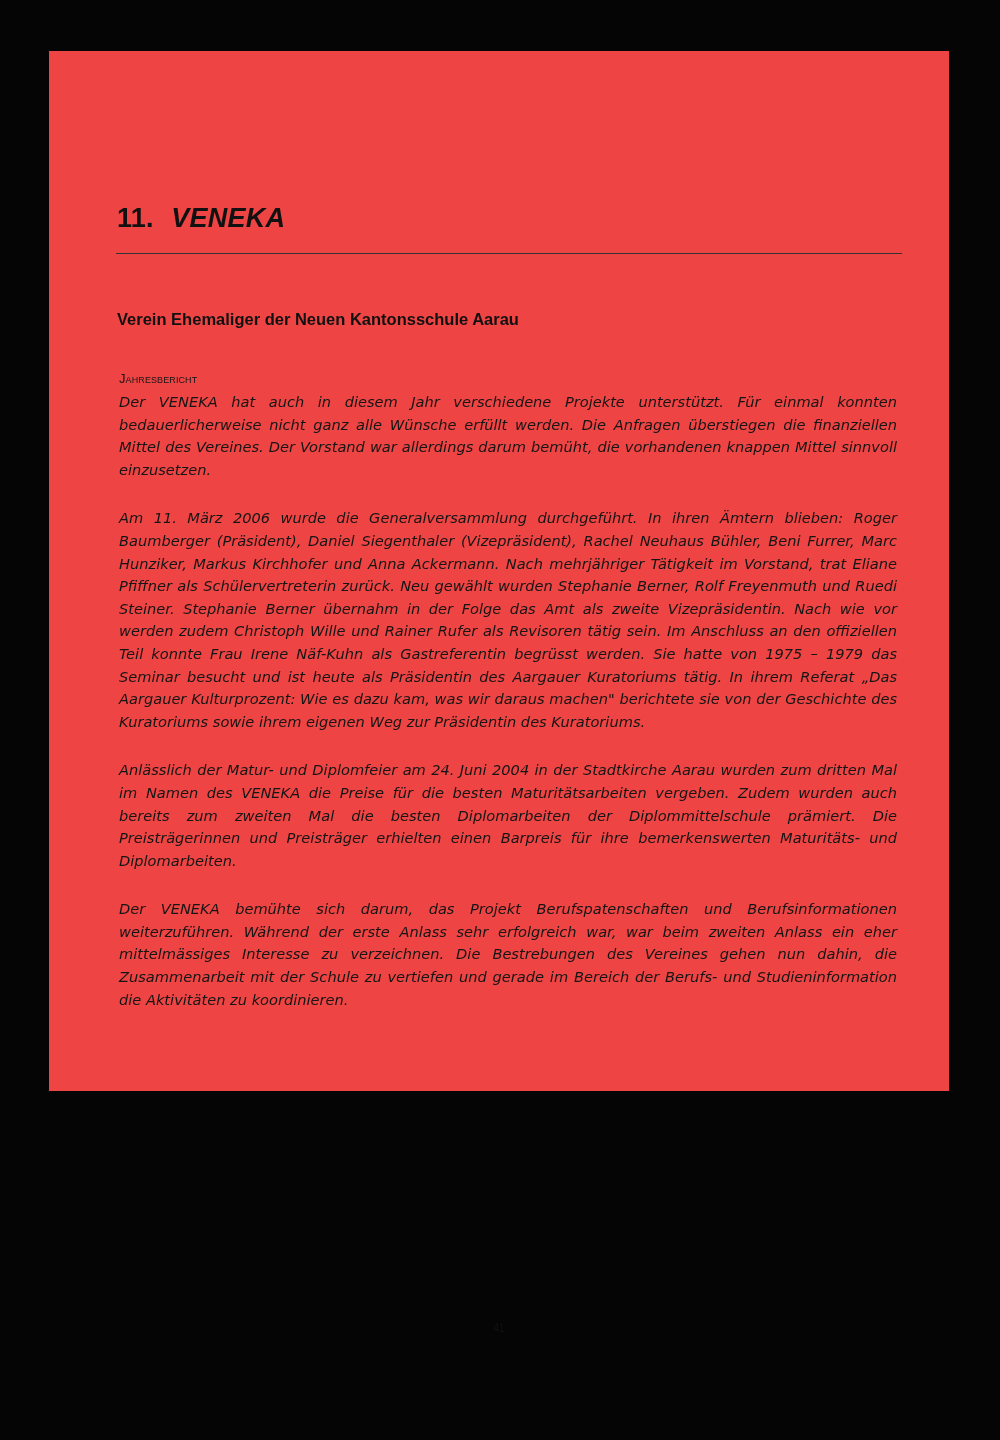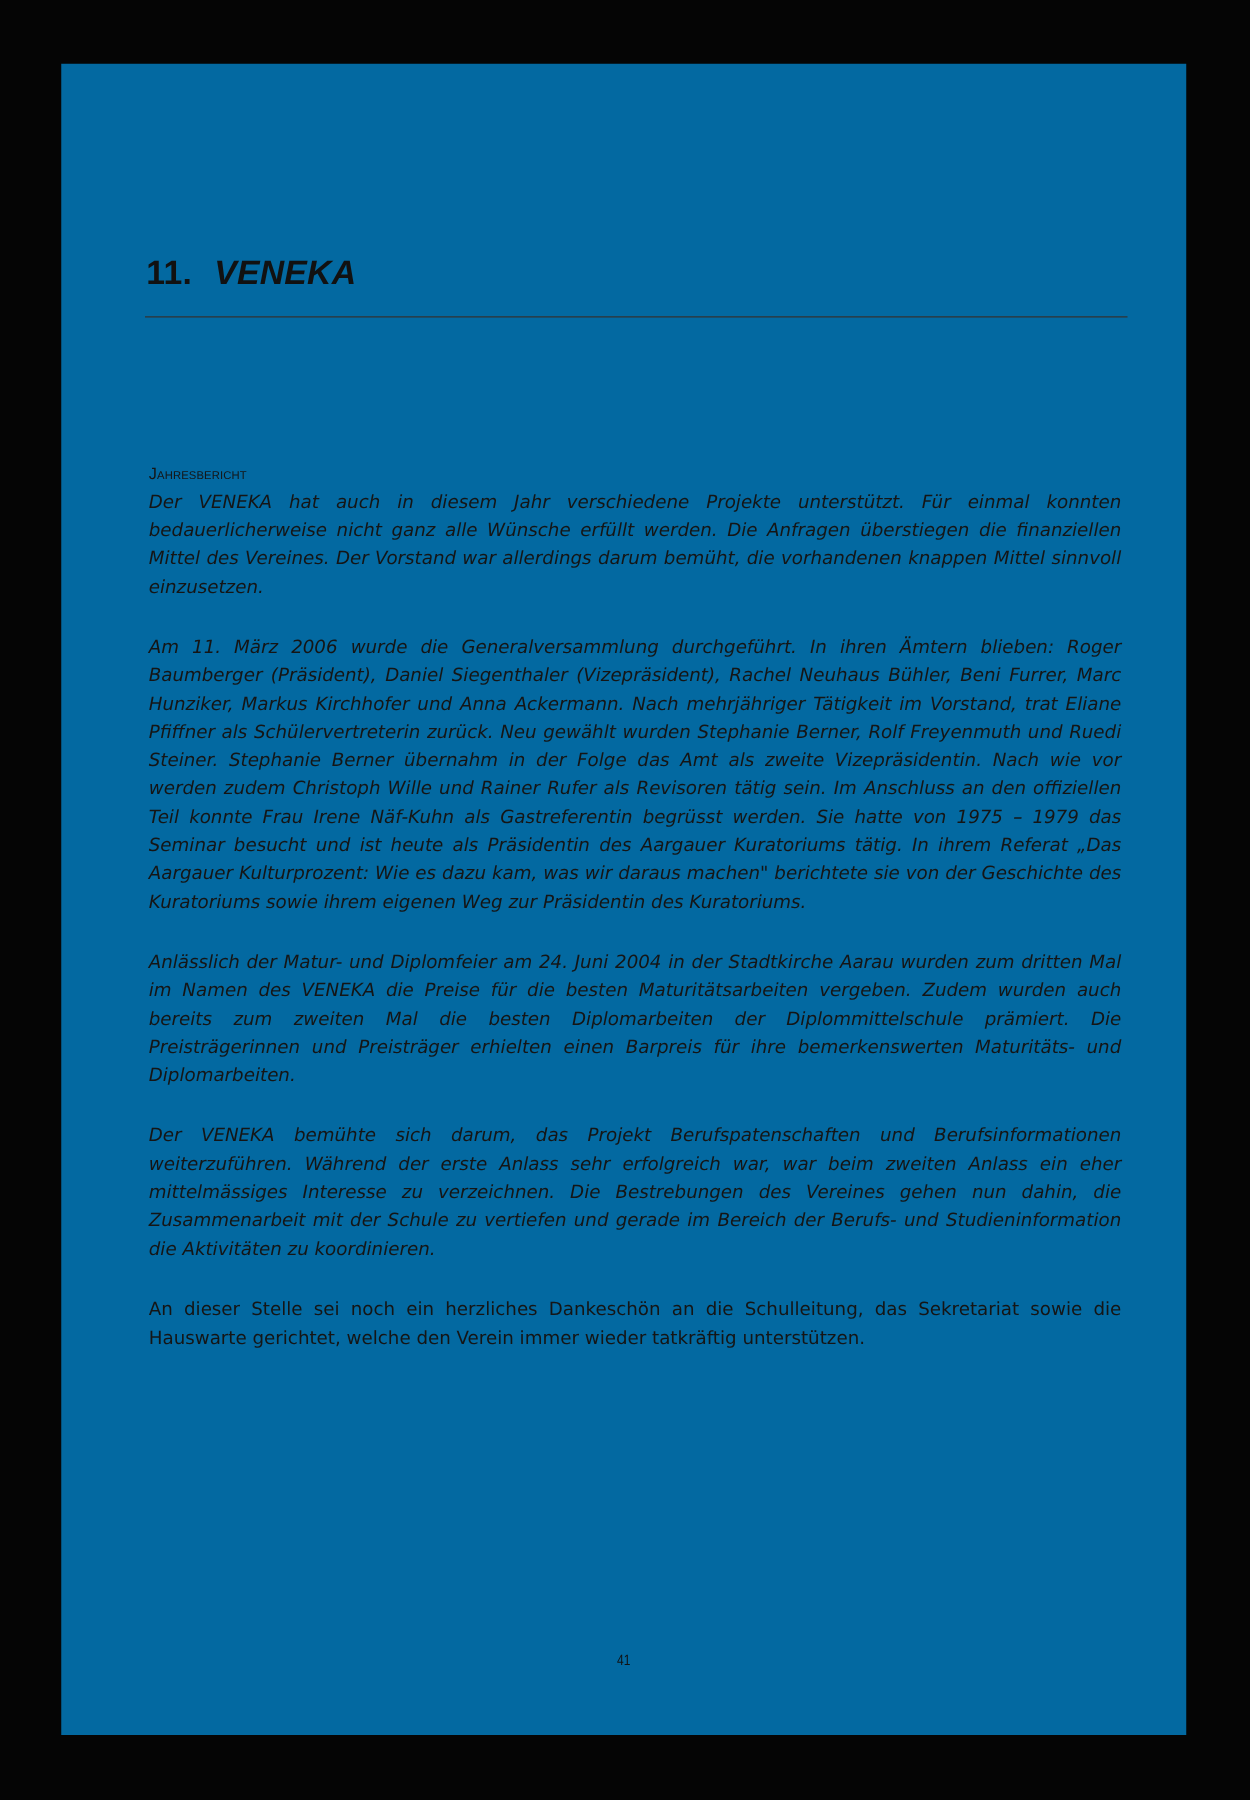--- a/index.html
+++ b/index.html
@@ -6,22 +6,22 @@
   body {
     width: 1000px; height: 1440px;
     background: #050505;
     position: relative;
     overflow: hidden;
     font-family: "DejaVu Sans", sans-serif;
   }
   .page {
     position: absolute;
     left: 49px; top: 51px;
-    width: 900px; height: 1337px;
-    background: #0369a1;
+    width: 900px; height: 1040px;
+    background: #ef4444;
     color: #111;
   }
   .chapter-title {
     position: absolute;
     left: 68px; top: 152px;
     margin: 0;
     font-family: "Liberation Sans", sans-serif;
     font-weight: bold;
     font-size: 27px;
     letter-spacing: 0.2px;
@@ -84,24 +84,24 @@
 </head>
 <body>
 
 <div class="page">
   <h1 class="chapter-title">
     <span class="num">11.</span>
     <span class="name">VENEKA</span>
   </h1>
   <div class="rule"></div>
 
+  <h2 class="subtitle">Verein Ehemaliger der Neuen Kantonsschule Aarau</h2>
 
   <div class="body-text">
     <div class="section-label">Jahresbericht</div>
     <p class="para gap-lg">Der VENEKA hat auch in diesem Jahr verschiedene Projekte unterstützt. Für einmal konnten bedauerlicherweise nicht ganz alle Wünsche erfüllt werden. Die Anfragen überstiegen die finanziellen Mittel des Vereines. Der Vorstand war allerdings darum bemüht, die vorhandenen knappen Mittel sinnvoll einzusetzen.</p>
     <p class="para gap-lg">Am 11. März 2006 wurde die Generalversammlung durchgeführt. In ihren Ämtern blieben: Roger Baumberger (Präsident), Daniel Siegenthaler (Vizepräsident), Rachel Neuhaus Bühler, Beni Furrer, Marc Hunziker, Markus Kirchhofer und Anna Ackermann. Nach mehrjähriger Tätigkeit im Vorstand, trat Eliane Pfiffner als Schülervertreterin zurück. Neu gewählt wurden Stephanie Berner, Rolf Freyenmuth und Ruedi Steiner. Stephanie Berner übernahm in der Folge das Amt als zweite Vizepräsidentin. Nach wie vor werden zudem Christoph Wille und Rainer Rufer als Revisoren tätig sein. Im Anschluss an den offiziellen Teil konnte Frau Irene Näf-Kuhn als Gastreferentin begrüsst werden. Sie hatte von 1975 – 1979 das Seminar besucht und ist heute als Präsidentin des Aargauer Kuratoriums tätig. In ihrem Referat „Das Aargauer Kulturprozent: Wie es dazu kam, was wir daraus machen" berichtete sie von der Geschichte des Kuratoriums sowie ihrem eigenen Weg zur Präsidentin des Kuratoriums.</p>
     <p class="para gap-lg">Anlässlich der Matur- und Diplomfeier am 24. Juni 2004 in der Stadtkirche Aarau wurden zum dritten Mal im Namen des VENEKA die Preise für die besten Maturitätsarbeiten vergeben. Zudem wurden auch bereits zum zweiten Mal die besten Diplomarbeiten der Diplommittelschule prämiert. Die Preisträgerinnen und Preisträger erhielten einen Barpreis für ihre bemerkenswerten Maturitäts- und Diplomarbeiten.</p>
     <p class="para gap-lg">Der VENEKA bemühte sich darum, das Projekt Berufspatenschaften und Berufsinformationen weiterzuführen. Während der erste Anlass sehr erfolgreich war, war beim zweiten Anlass ein eher mittelmässiges Interesse zu verzeichnen. Die Bestrebungen des Vereines gehen nun dahin, die Zusammenarbeit mit der Schule zu vertiefen und gerade im Bereich der Berufs- und Studieninformation die Aktivitäten zu koordinieren.</p>
-    <p class="para">An dieser Stelle sei noch ein herzliches Dankeschön an die Schulleitung, das Sekretariat sowie die Hauswarte gerichtet, welche den Verein immer wieder tatkräftig unterstützen.</p>
   </div>
 
   <div class="page-number">41</div>
 </div>
 
 </body></html>

